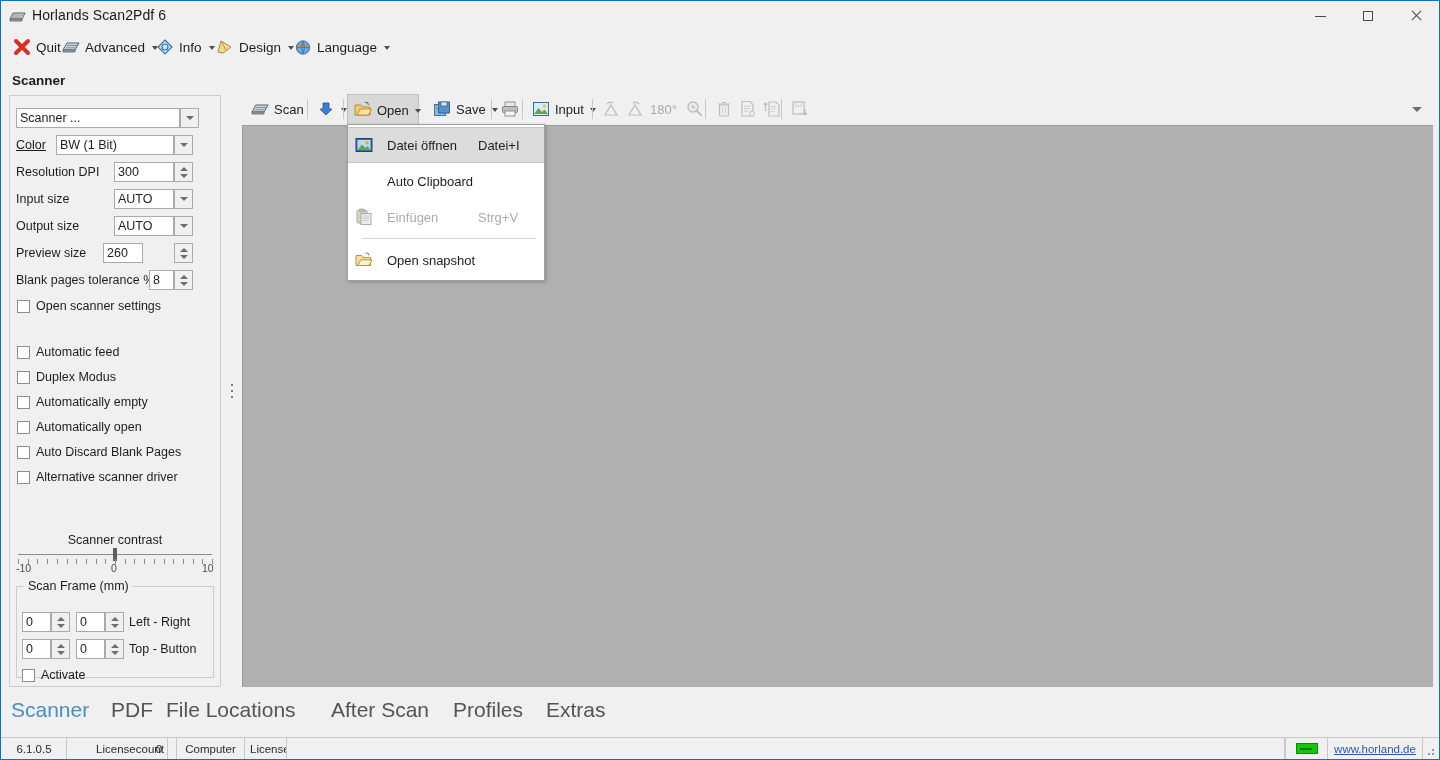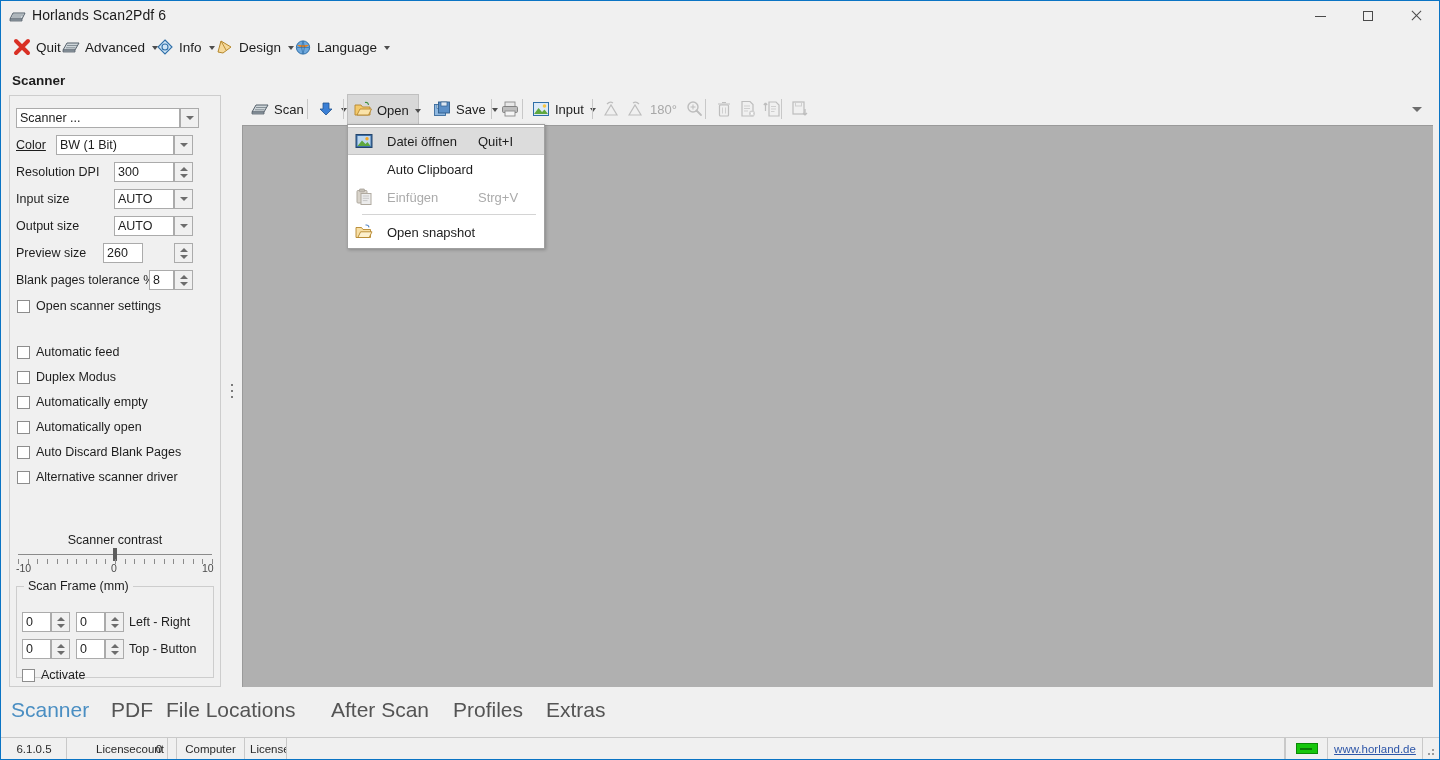--- a/index.html
+++ b/index.html
@@ -364,21 +364,21 @@
     width: 198px;
     background: #ffffff;
     border: 1px solid #a0a0a0;
     box-sizing: border-box;
     padding: 2px 0;
     z-index: 50;
     box-shadow: 1px 1px 3px rgba(0,0,0,0.22);
   }
   .dd-item {
     position: relative;
-    height: 28px;
+    height: 36px;
     display: flex;
     align-items: center;
     box-sizing: border-box;
   }
   .dd-item.hl {
     background: #dcdcdc;
     border-top: 1px solid #c4c4c4;
     border-bottom: 1px solid #c4c4c4;
   }
   .dd-icon {
@@ -861,21 +861,21 @@
   <div class="dropdown">
 
     <div class="dd-item hl">
       <svg class="dd-icon" viewBox="0 0 18 18">
         <rect x="1" y="2.5" width="16" height="13" fill="#3c6ea8" stroke="#23456b" stroke-width="1"></rect>
         <rect x="2.5" y="4" width="13" height="10" fill="#bcd7ef"></rect>
         <path d="M2.5 14 L7 8.5 L10.5 12 L12.5 10 L15.5 14 Z" fill="#5fa83f"></path>
         <circle cx="12" cy="6.8" r="1.7" fill="#f5a623"></circle>
       </svg>
       <span class="dd-label">Datei öffnen</span>
-      <span class="dd-short">Quit+I</span>
+      <span class="dd-short">Datei+I</span>
     </div>
 
 
     <div class="dd-item">
       <span class="dd-label">Auto Clipboard</span>
     </div>
 
     <div class="dd-item">
       <svg class="dd-icon" viewBox="0 0 18 18">
         <rect x="2" y="2.5" width="10" height="12.5" rx="1" fill="#d9d4cb" stroke="#b0aaa0" stroke-width="1"></rect>

